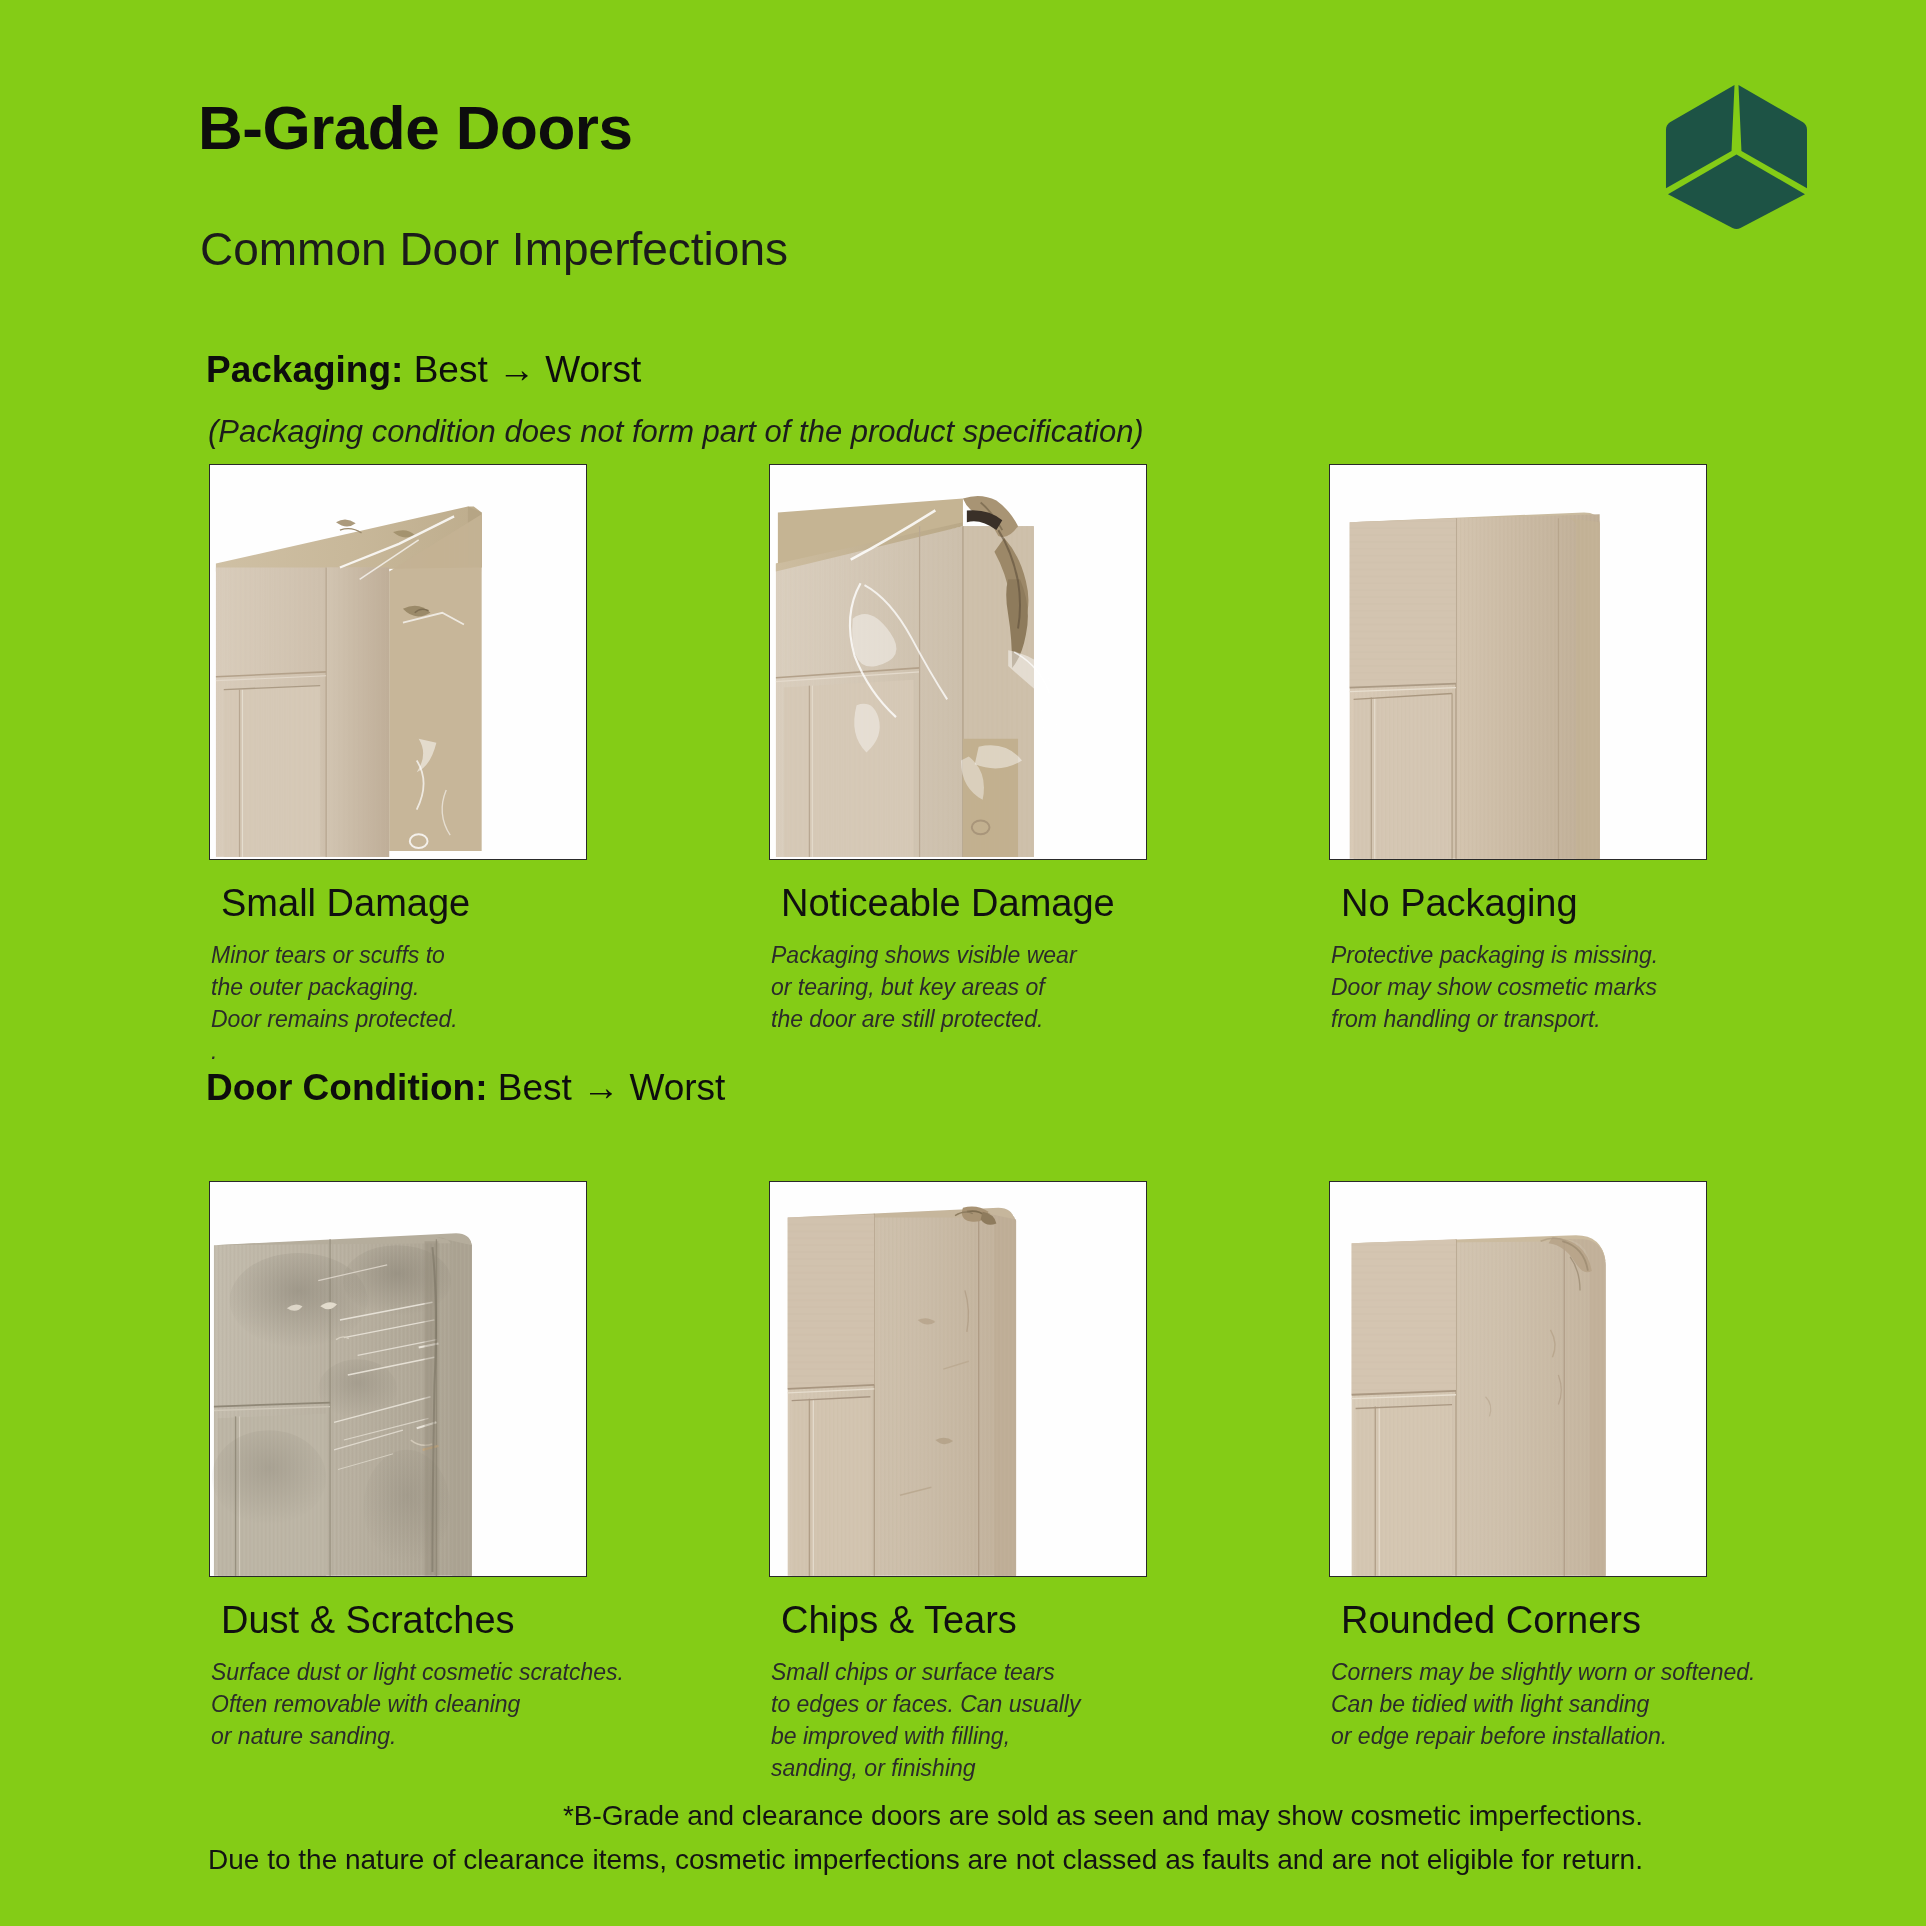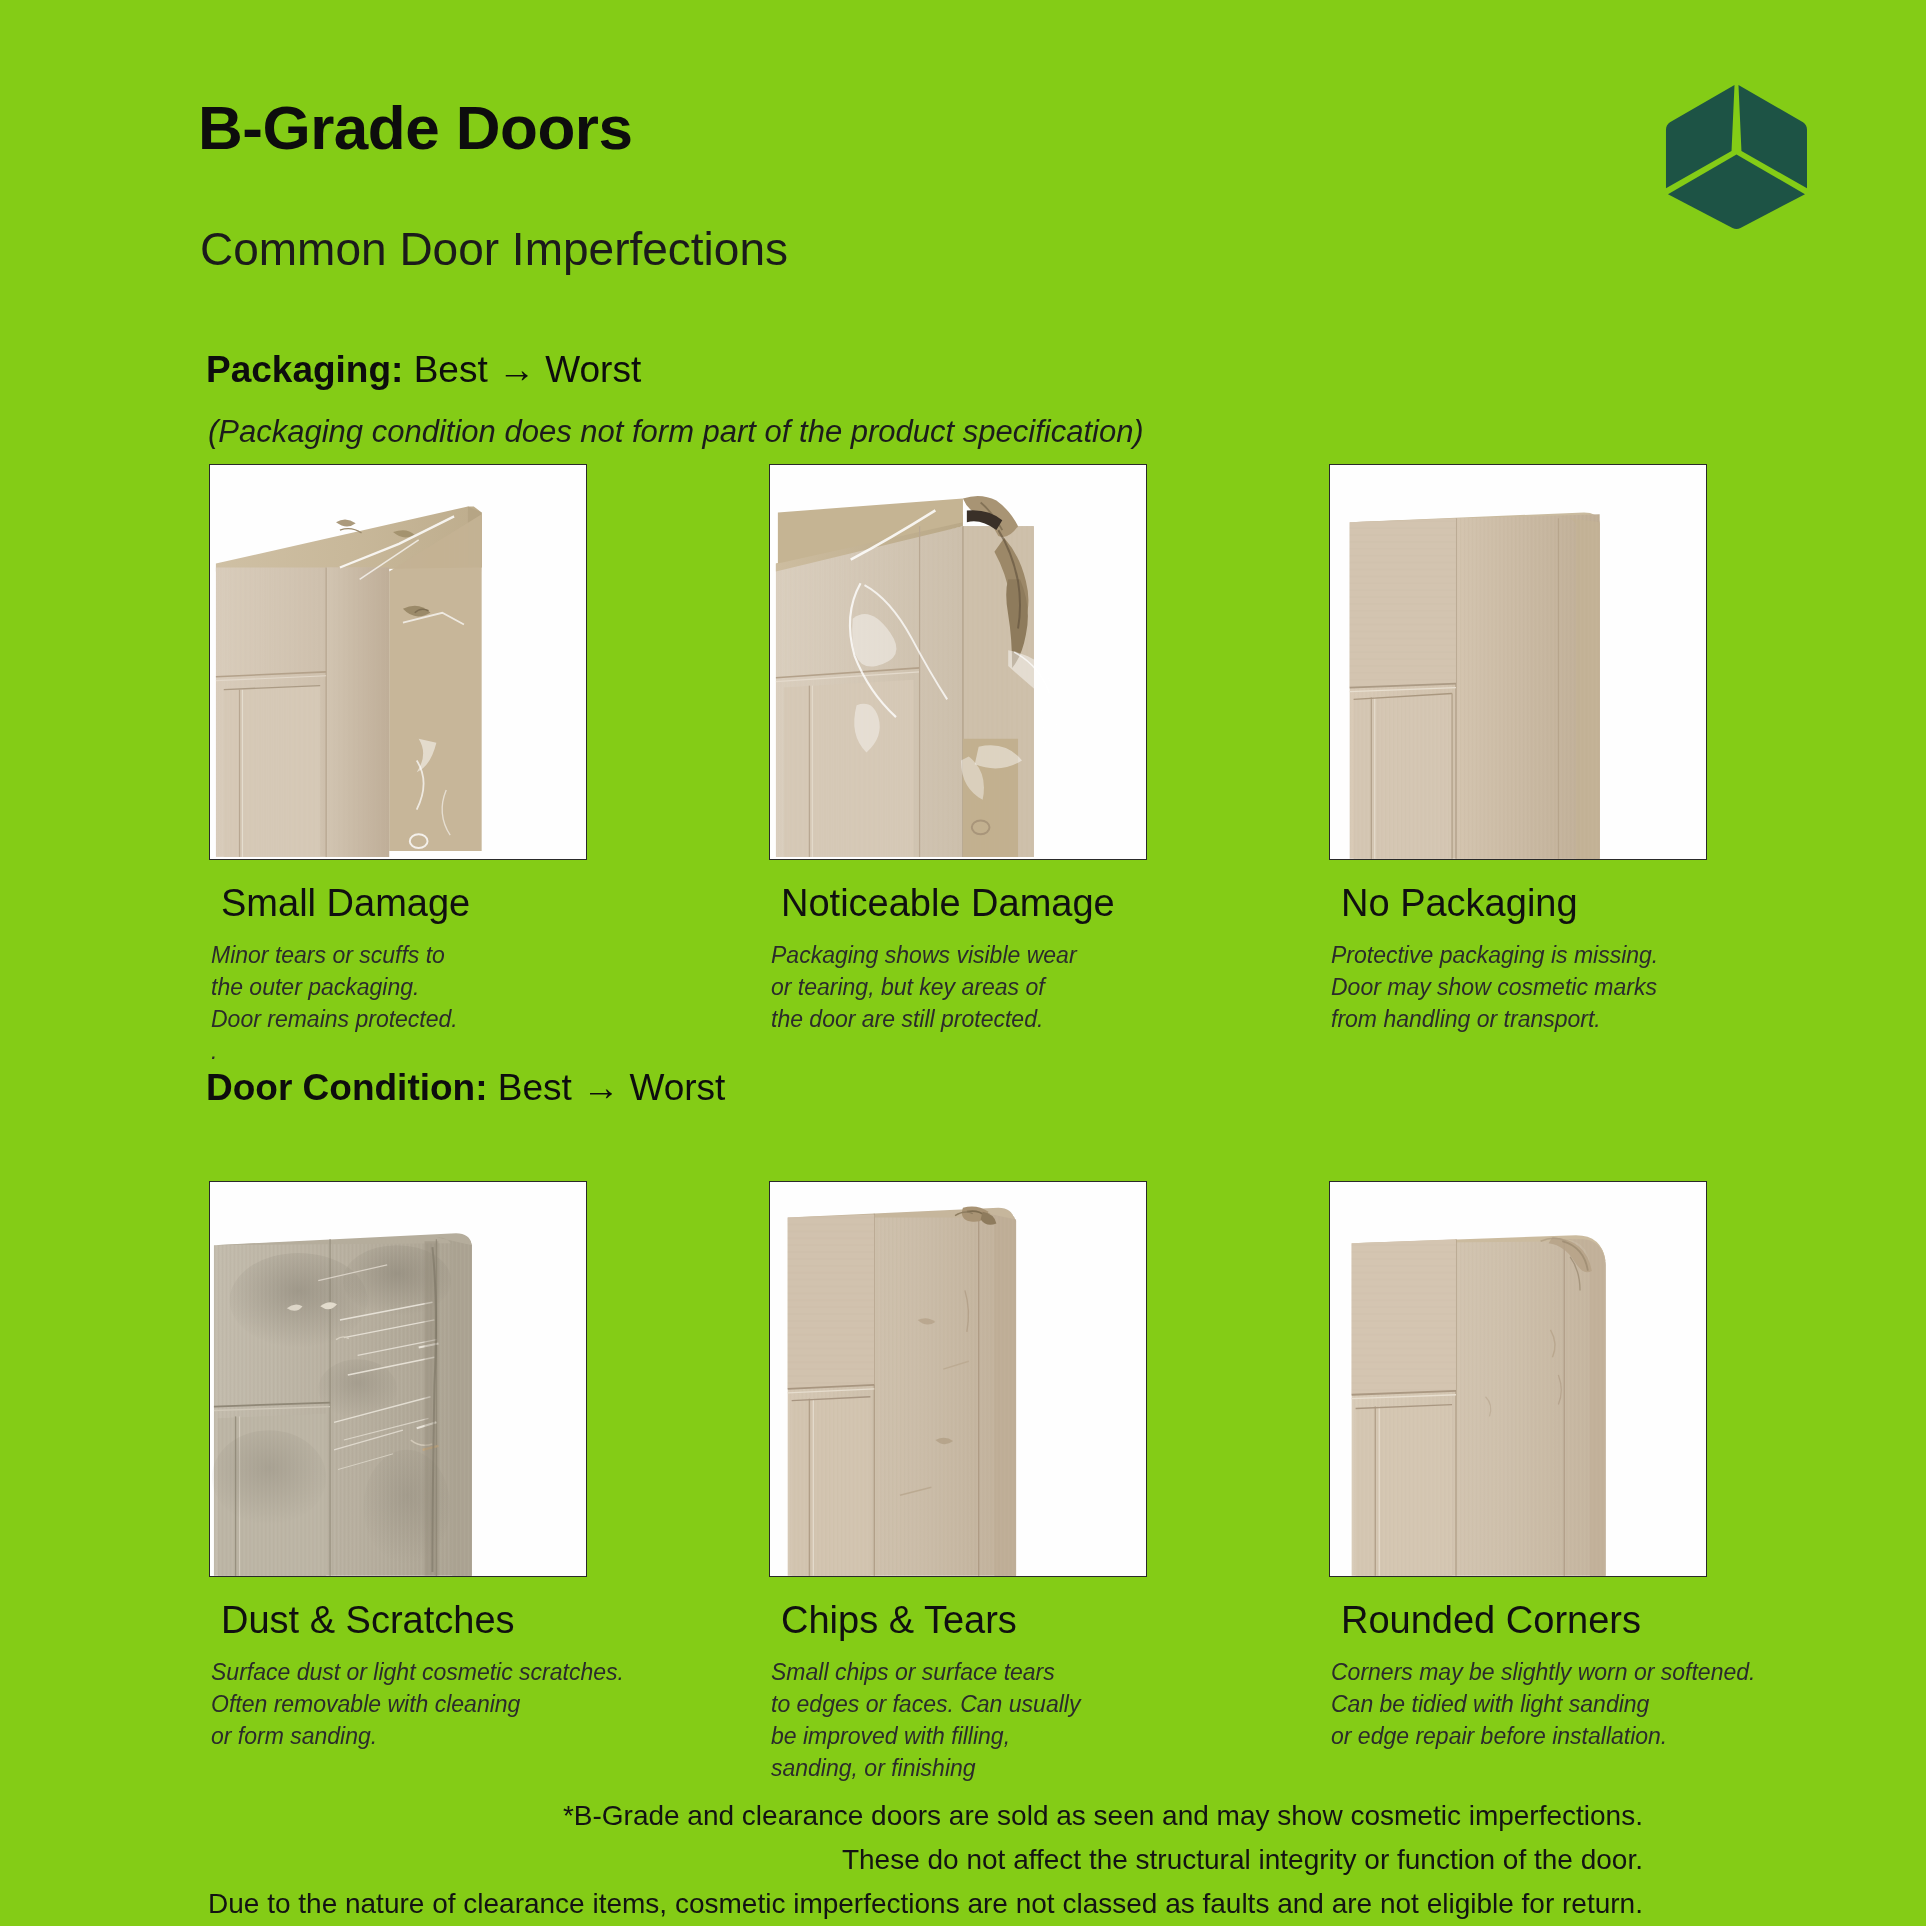--- a/index.html
+++ b/index.html
@@ -417,21 +417,21 @@
         <path d="M128 160 q7 -5 13 -1" stroke="#d6cfc0" stroke-width="1.4" fill="none"></path>
 
         <path d="M218 60 L232 60 L232 400 L218 400 Z" fill="#8b8372" opacity="0.35"></path>
         <path d="M226 66 q6 60 2 140 q-2 110 -2 190" stroke="#6f6858" stroke-width="2" opacity="0.45" fill="none"></path>
       </svg>
     </div>
     <div class="cap-title">Dust &amp; Scratches</div>
     <div class="cap-body">
       <div>Surface dust or light cosmetic scratches.</div>
       <div>Often removable with cleaning</div>
-      <div>or form sanding.</div>
+      <div>or nature sanding.</div>
     </div>
   </div>
 
   <div class="card" style="left:769px; top:1181px">
     <div class="frame">
       <svg viewBox="0 0 382 400" xmlns="http://www.w3.org/2000/svg">
         <defs>
           <linearGradient id="c5face" x1="0" y1="0" x2="1" y2="0">
             <stop offset="0" stop-color="#d6c9b6"></stop>
               <stop offset="0.6" stop-color="#cbbda9"></stop>
@@ -544,18 +544,17 @@
     <div class="cap-title">Rounded Corners</div>
     <div class="cap-body">
       <div>Corners may be slightly worn or softened.</div>
       <div>Can be tidied with light sanding</div>
       <div>or edge repair before installation.</div>
     </div>
   </div>
 
   <div class="footer">
     <div>*B-Grade and clearance doors are sold as seen and may show cosmetic imperfections.</div>
-    <div>These do not affect the structural integrity or function of the door.</div>
     <div>Due to the nature of clearance items, cosmetic imperfections are not classed as faults and are not eligible for return.</div>
   </div>
 
 </div>
 
 
 </body></html>

